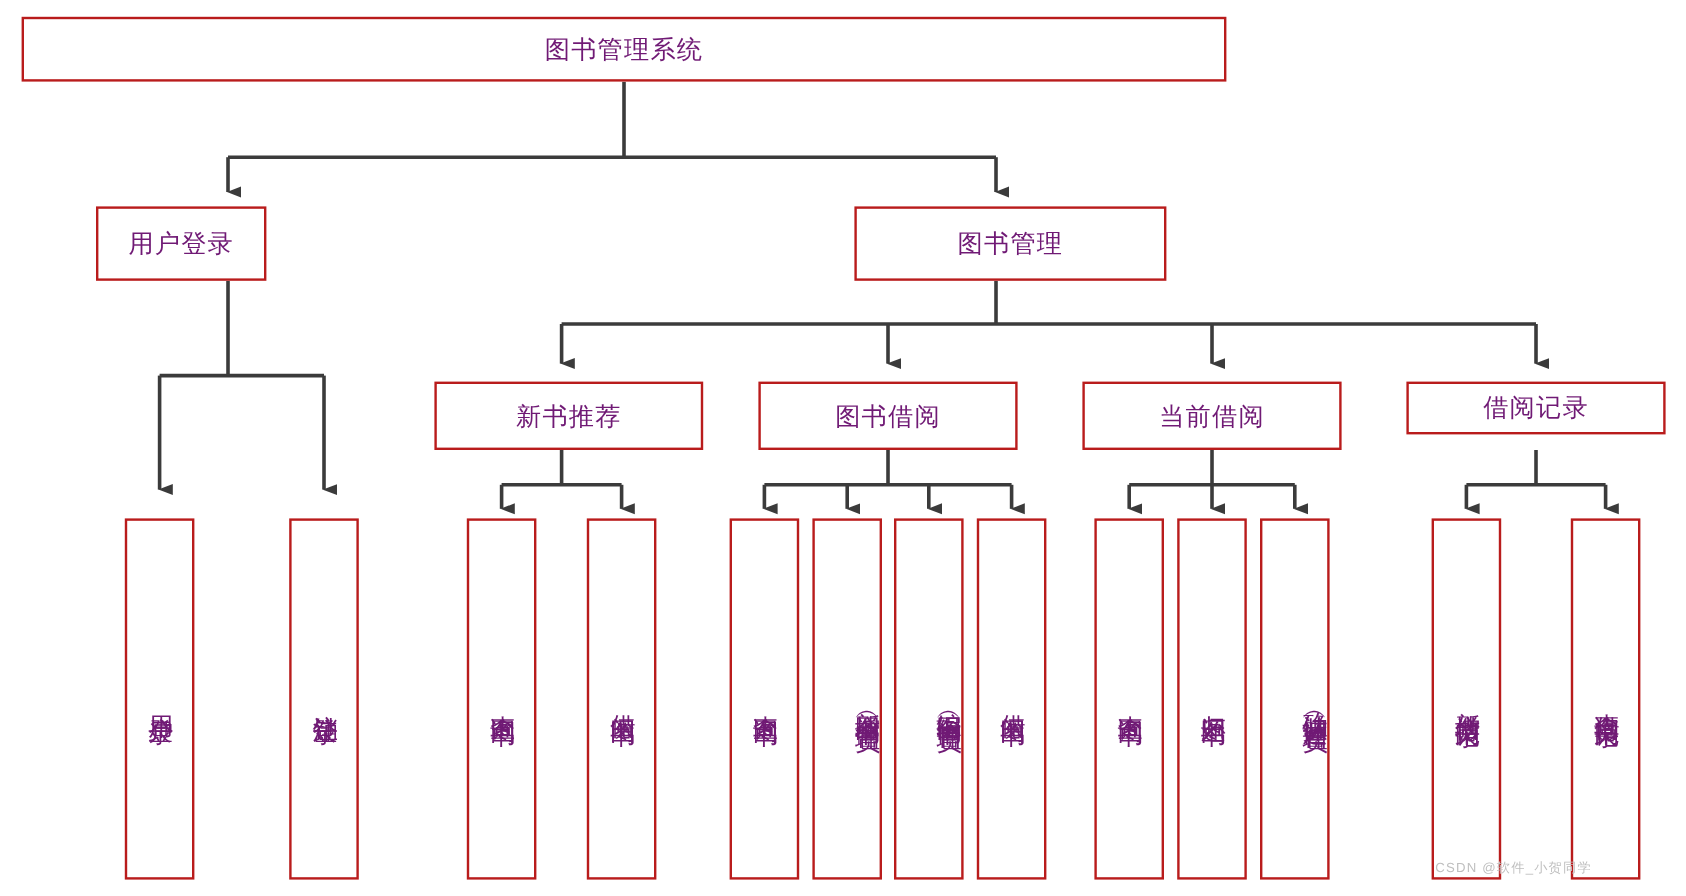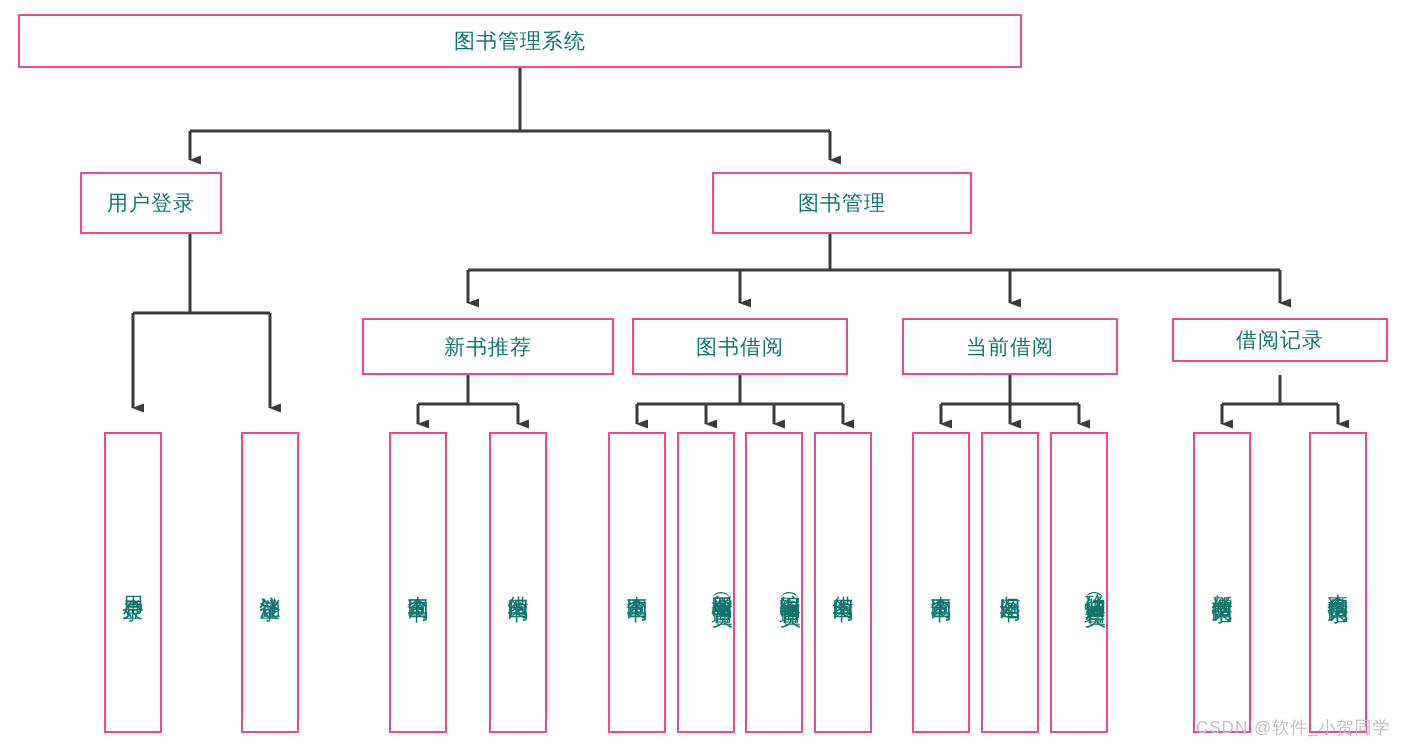--- a/index.html
+++ b/index.html
@@ -1,26 +1,26 @@
 <!DOCTYPE html>
 <html><head>
 <meta charset="utf-8">
 <style>
   html,body{margin:0;padding:0;background:#ffffff;}
   body{width:1405px;height:747px;font-family:"Liberation Sans","DejaVu Sans",sans-serif;}
   #stage{position:relative;width:1405px;height:747px;background:#ffffff;overflow:hidden;}
   svg#wires{position:absolute;left:0;top:0;width:1405px;height:747px;}
-  .node{position:absolute;box-sizing:border-box;background:#ffffff;border:2px solid #ec4899;
-        display:flex;align-items:center;justify-content:center;color:#0f766e;}
+  .node{position:absolute;box-sizing:border-box;background:#ffffff;border:2px solid #b91c1c;
+        display:flex;align-items:center;justify-content:center;color:#701a75;}
   .node.h{font-size:21px;letter-spacing:1px;}
   .node.v{font-size:21px;writing-mode:vertical-rl;text-orientation:upright;
           letter-spacing:2px;line-height:1.05;padding-top:6px;}
   .node.v.mid{align-items:center;padding-top:0;}
   .node.v.top{align-items:flex-start;justify-content:center;}
-  .watermark{position:absolute;color:#bfbfbf;font-size:17px;letter-spacing:1px;
+  .watermark{position:absolute;color:#bfbfbf;font-size:11px;letter-spacing:1px;
              white-space:nowrap;pointer-events:none;}
 </style>
 </head>
 <body>
 
 <div id="stage">
 
   <svg id="wires" viewBox="0 0 1405 747" xmlns="http://www.w3.org/2000/svg">
     <defs>
       <marker id="ah" markerWidth="10" markerHeight="12" refX="4.6" refY="11" orient="auto" markerUnits="userSpaceOnUse">
@@ -69,21 +69,21 @@
       <path d="M1222,404 L1222,424" marker-end="url(#ah)"></path>
       <path d="M1338,404 L1338,424" marker-end="url(#ah)"></path>
     </g>
   </svg>
 
   <div class="node h" style="left:18px;top:14px;width:1004px;height:54px;">图书管理系统</div>
 
   <div class="node h" style="left:80px;top:172px;width:142px;height:62px;">用户登录</div>
   <div class="node h" style="left:712px;top:172px;width:260px;height:62px;">图书管理</div>
 
-  <div class="node h" style="left:362px;top:318px;width:252px;height:57px;">新书推荐</div>
+  <div class="node h" style="left:362px;top:318px;width:224px;height:57px;">新书推荐</div>
   <div class="node h" style="left:902px;top:318px;width:216px;height:57px;">当前借阅</div>
   <div class="node h" style="left:632px;top:318px;width:216px;height:57px;">图书借阅</div>
   <div class="node h" style="left:1172px;top:318px;width:216px;height:44px;">借阅记录</div>
 
   <div class="node v mid" style="left:104px;top:432px;width:58px;height:301px;">用户登录</div>
   <div class="node v mid" style="left:241px;top:432px;width:58px;height:301px;">注销登录</div>
 
   <div class="node v mid" style="left:389px;top:432px;width:58px;height:301px;">查询图书</div>
   <div class="node v mid" style="left:489px;top:432px;width:58px;height:301px;">借阅图书</div>
 

